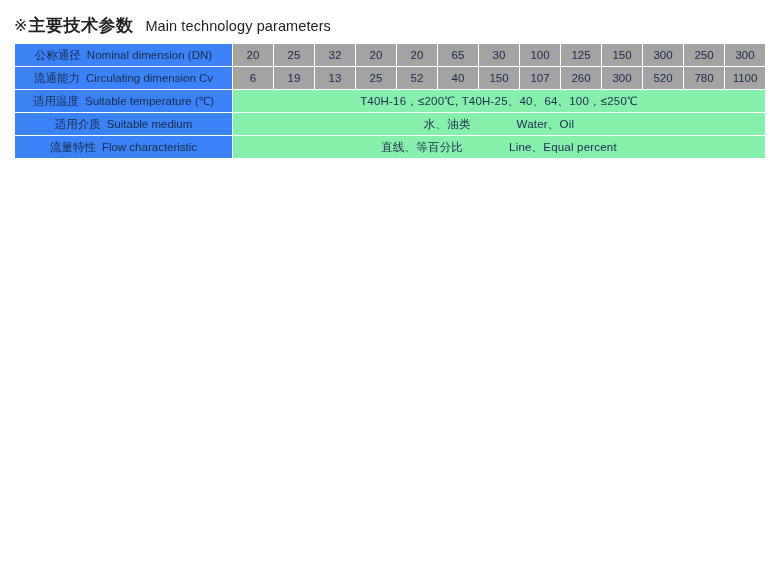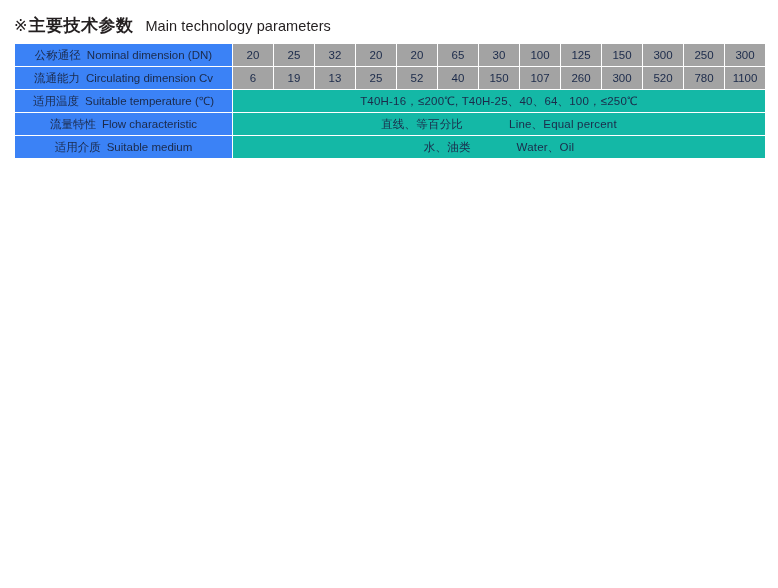--- a/index.html
+++ b/index.html
@@ -84,21 +84,21 @@
     color: #1b2a4a;
     margin-left: 6px;
   }
   td.val {
     background: #a3a3a3;
     font-size: 11.5px;
     color: #1b2a4a;
     font-family: "Liberation Sans", sans-serif;
   }
   td.wide {
-    background: #14b8a6;
+    background: #86efac;
     font-size: 11.5px;
     letter-spacing: 0.2px;
   }
   td.wide .cn {
     font-family: "DejaVu Sans", sans-serif;
   }
   .gap-lg { display: inline-block; width: 46px; }
 </style>
 </head>
 <body>
@@ -169,31 +169,31 @@
 
       <tr>
         <td class="label">
           <span class="lbl-cn">适用温度</span><span class="lbl-en">Suitable temperature (℃)</span>
         </td>
         <td class="wide" colspan="13">T40H-16，≤200℃, T40H-25、40、64、100，≤250℃</td>
       </tr>
 
       <tr>
         <td class="label">
-          <span class="lbl-cn">流量特性</span><span class="lbl-en">Flow characteristic</span>
+          <span class="lbl-cn">适用介质</span><span class="lbl-en">Suitable medium</span>
         </td>
         <td class="wide" colspan="13">
-          <span class="cn">直线、等百分比</span><span class="gap-lg"></span><span>Line、Equal percent</span>
+          <span class="cn">水、油类</span><span class="gap-lg"></span><span>Water、Oil</span>
         </td>
       </tr>
 
       <tr>
         <td class="label">
-          <span class="lbl-cn">适用介质</span><span class="lbl-en">Suitable medium</span>
+          <span class="lbl-cn">流量特性</span><span class="lbl-en">Flow characteristic</span>
         </td>
         <td class="wide" colspan="13">
-          <span class="cn">水、油类</span><span class="gap-lg"></span><span>Water、Oil</span>
+          <span class="cn">直线、等百分比</span><span class="gap-lg"></span><span>Line、Equal percent</span>
         </td>
       </tr>
     </tbody>
   </table>
 
 </div>
 
 </body></html>

